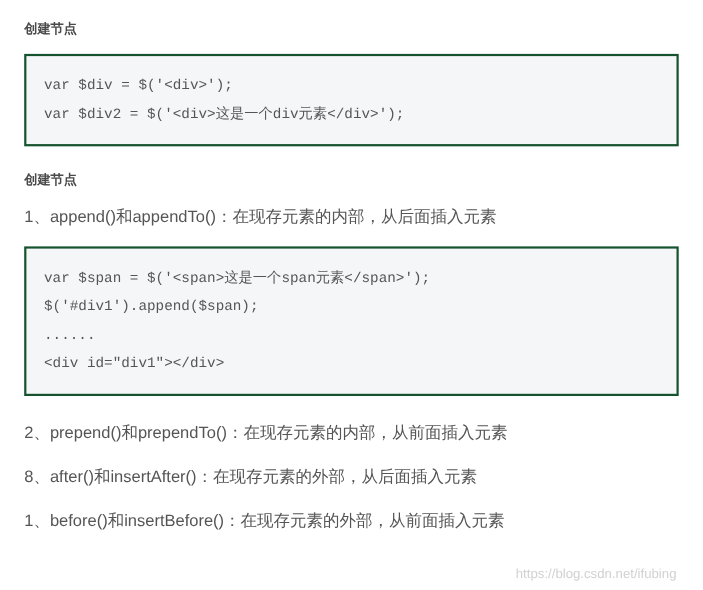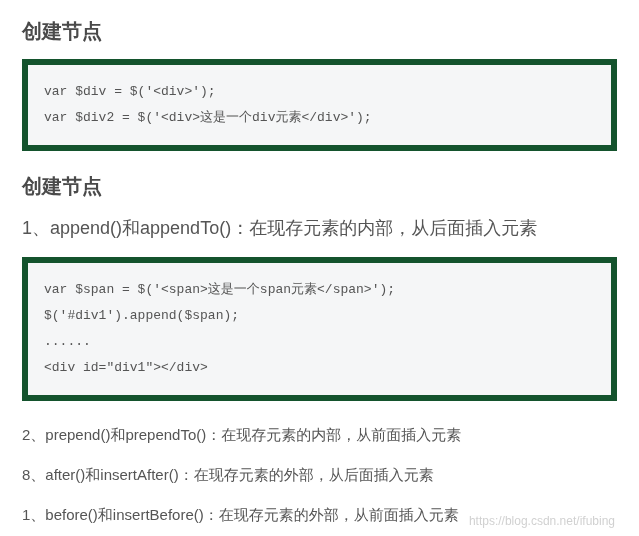--- a/index.html
+++ b/index.html
@@ -7,38 +7,38 @@
     width: 639px;
     height: 536px;
     background: #ffffff;
     font-family: "Microsoft YaHei", "PingFang SC", Arial, sans-serif;
     color: #333;
     padding: 18px 22px;
     position: relative;
     overflow: hidden;
   }
   .section-heading {
-    font-size: 20px;
+    font-size: 12px;
     font-weight: 700;
     color: #4a4a4a;
     margin-bottom: 14px;
   }
   .code-block {
     background: #f5f6f7;
-    border: 6px solid #14532d;
+    border: 2px solid #14532d;
     padding: 14px 16px;
     font-family: Consolas, "Courier New", monospace;
     font-size: 13px;
     color: #555;
     line-height: 2;
     white-space: pre;
     margin-bottom: 22px;
   }
   .body-text {
-    font-size: 18px;
+    font-size: 15px;
     color: #555;
     line-height: 1.6;
     margin-bottom: 14px;
   }
   .list-item {
     font-size: 15px;
     color: #555;
     line-height: 1.6;
     margin-bottom: 12px;
     margin-top: 16px;

